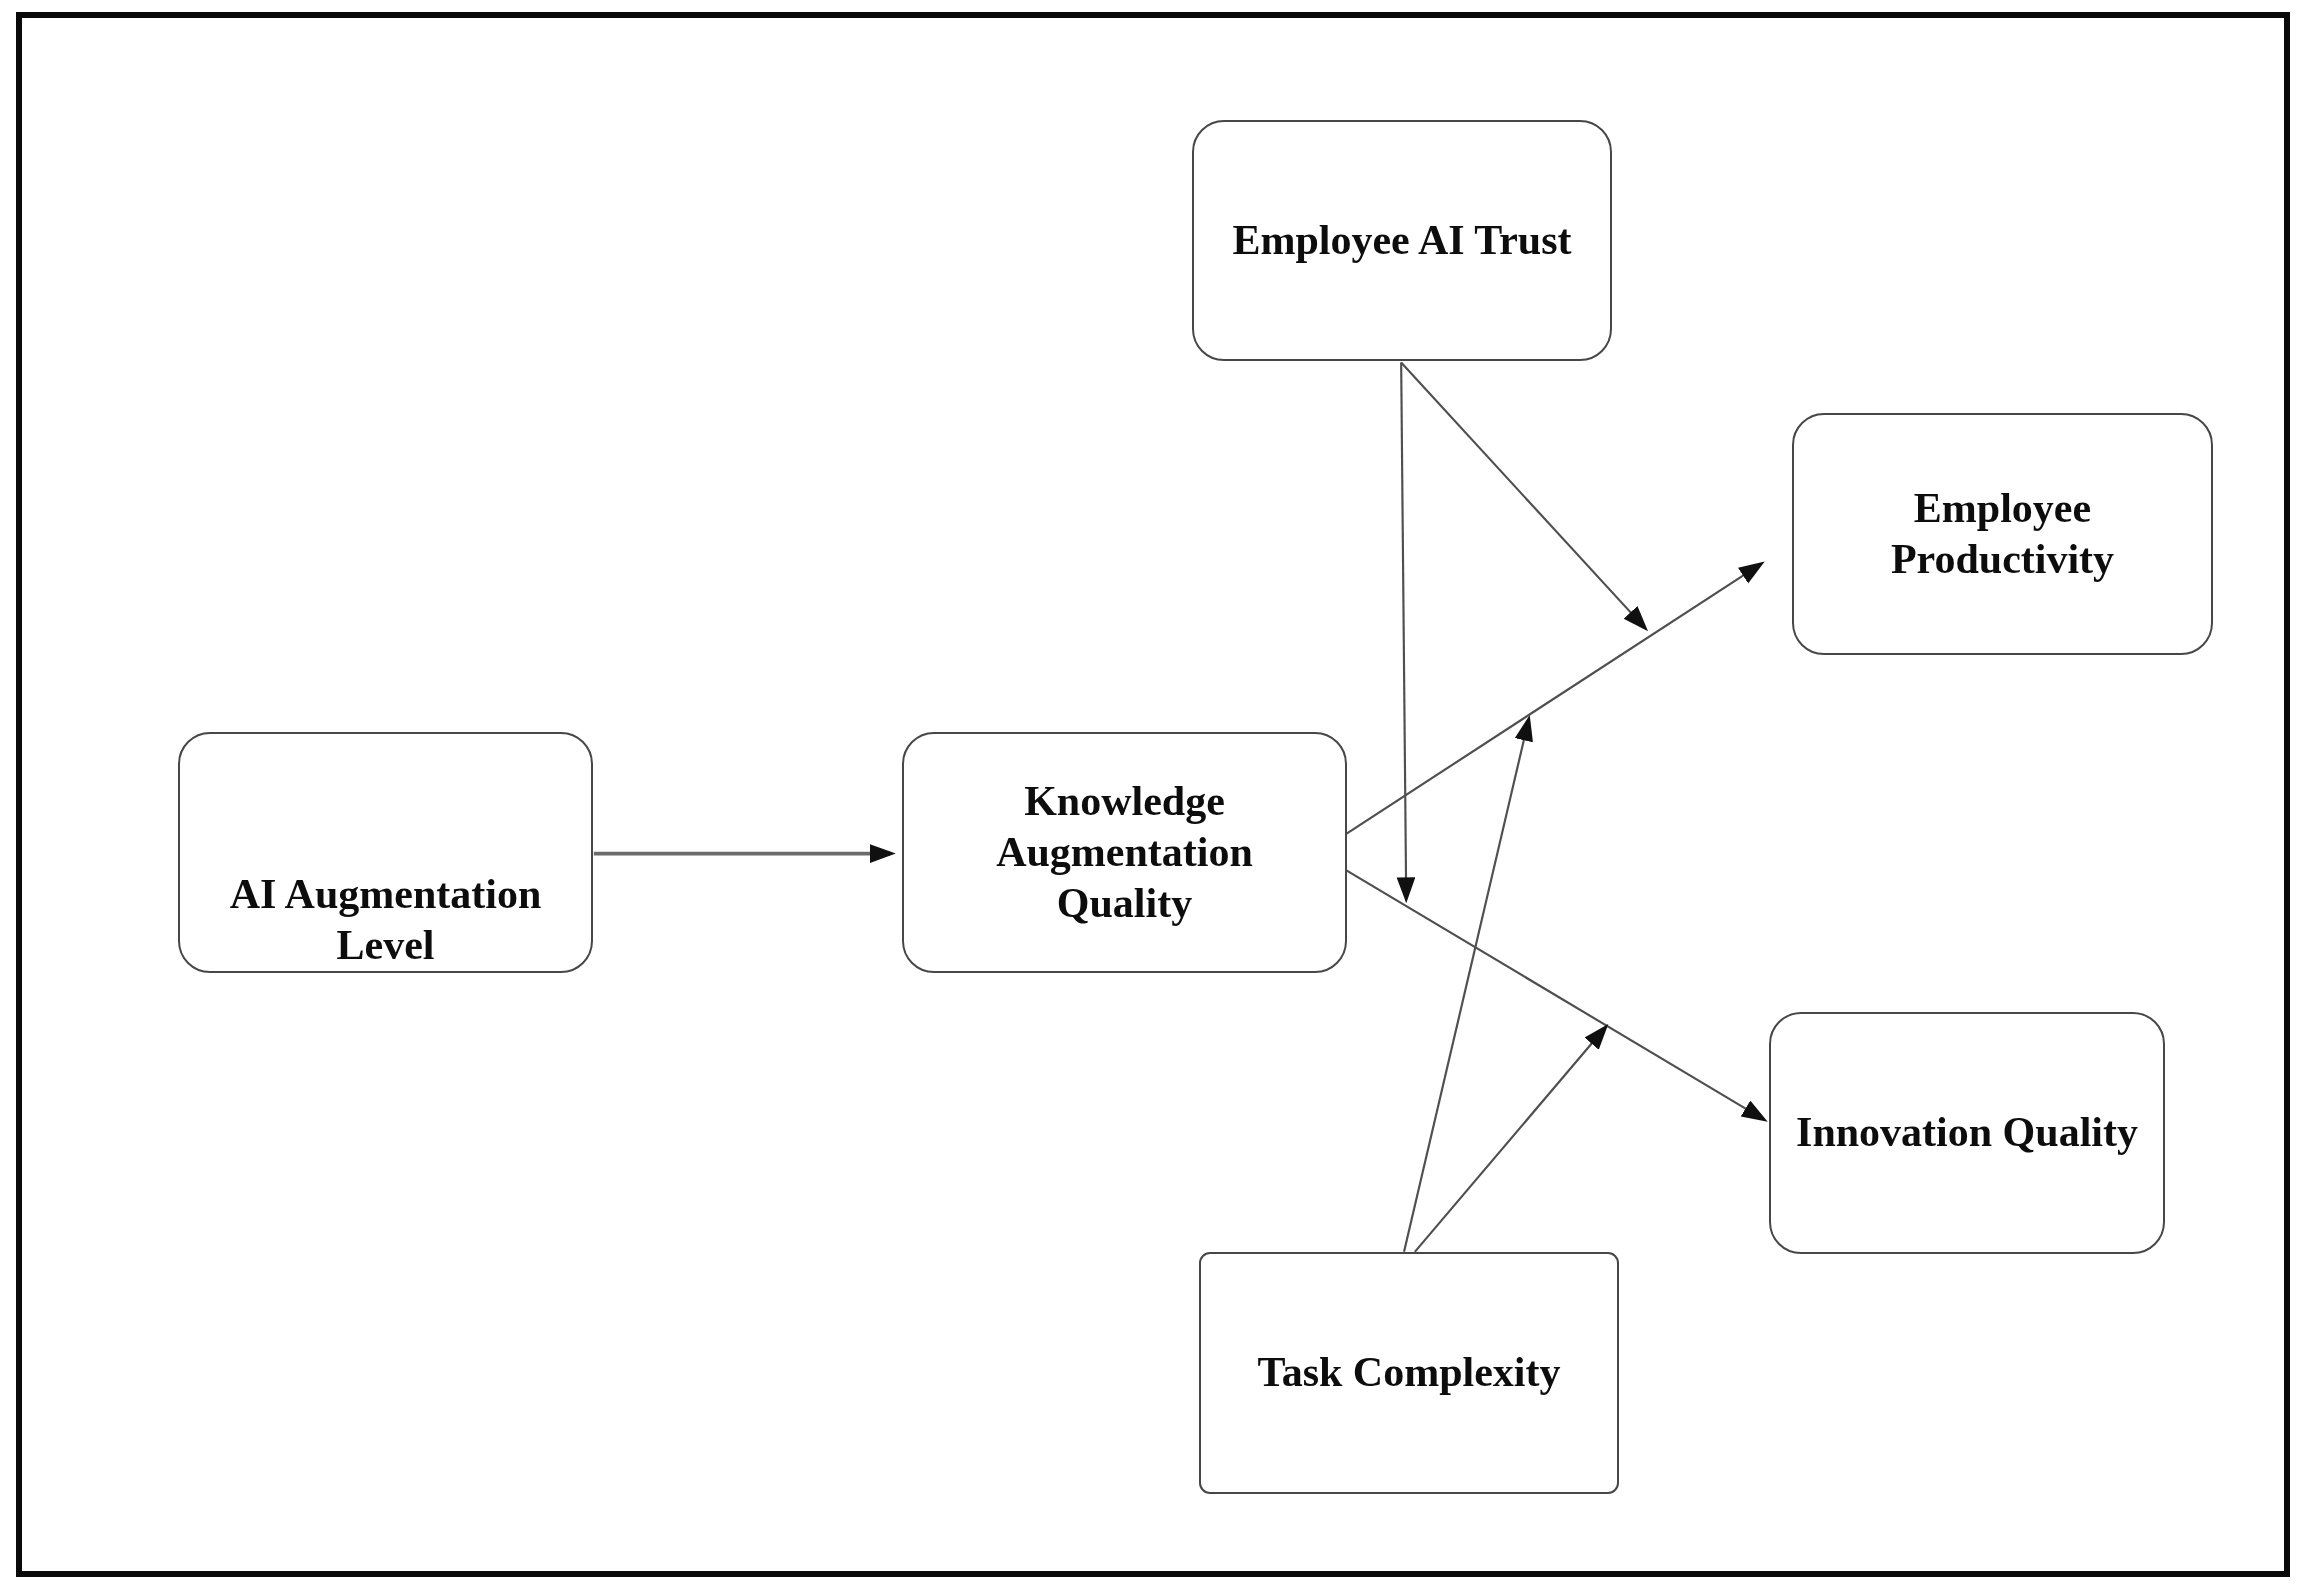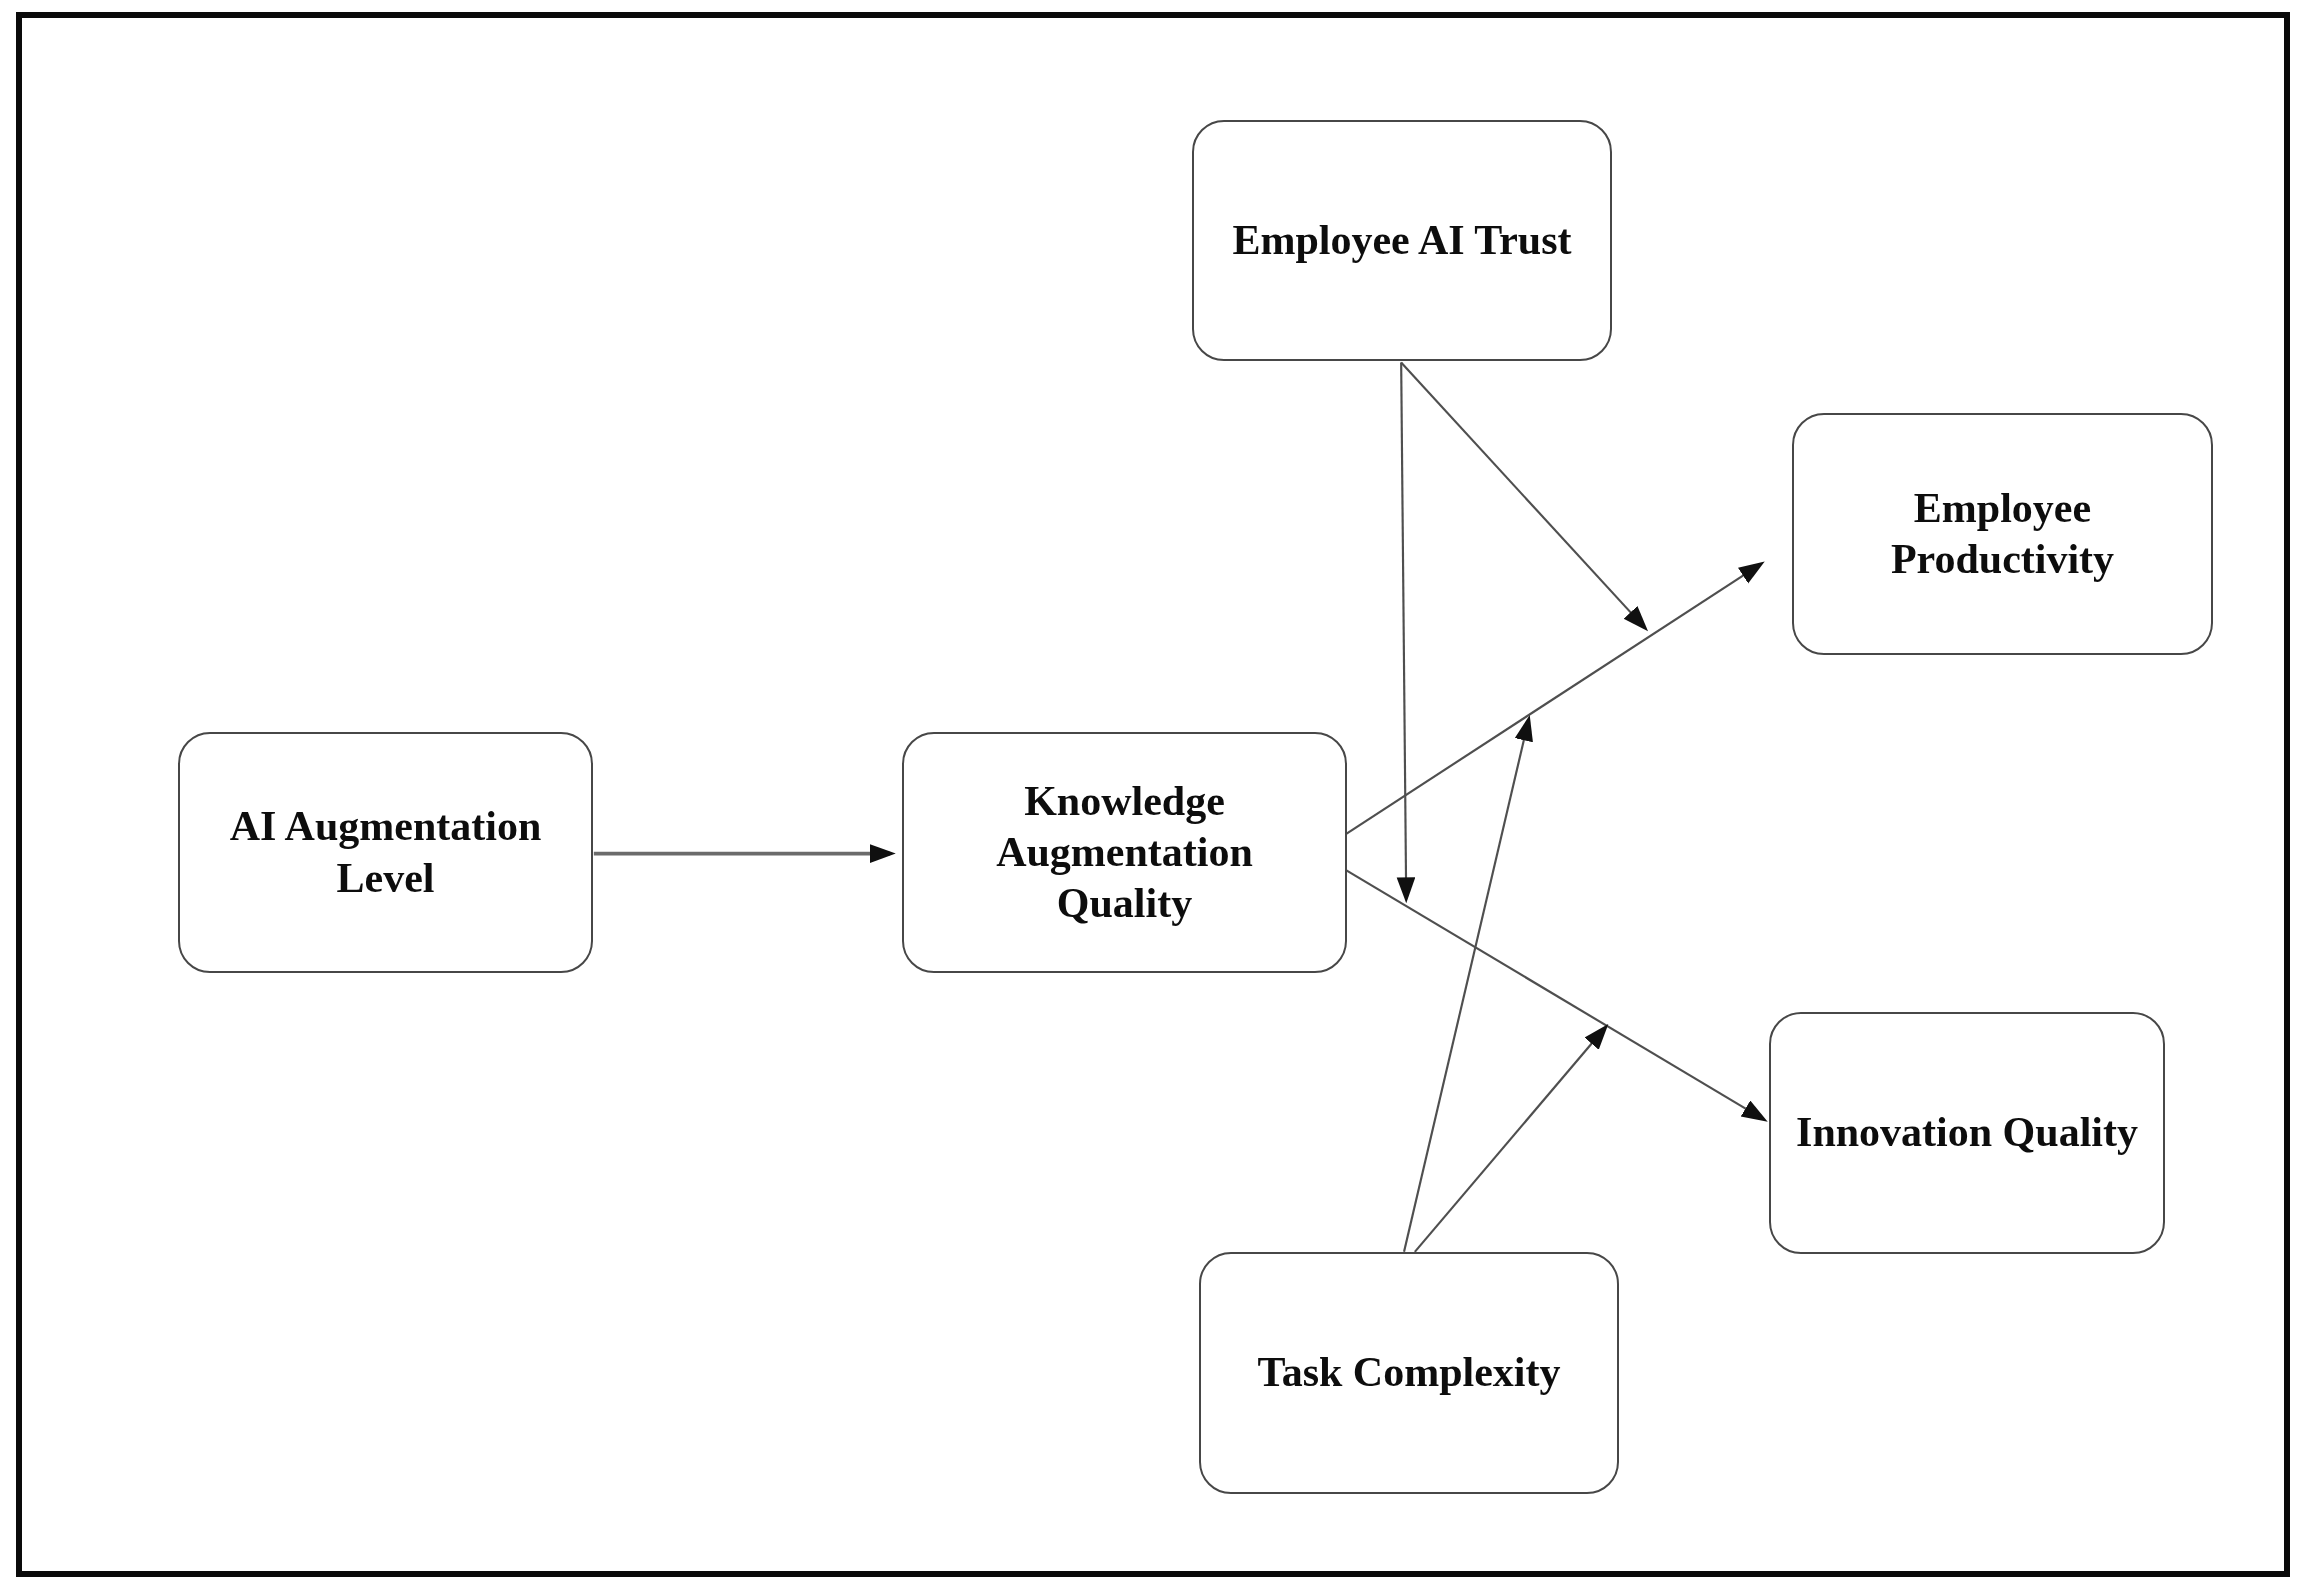--- a/index.html
+++ b/index.html
@@ -18,24 +18,24 @@
   .edges{ position:absolute; left:0; top:0; width:2307px; height:1590px; }
   .edges line{ stroke:var(--line); stroke-width:3; }
   .edges line.strong{ stroke:var(--line-strong); stroke-width:5; }
   .edges .arrowhead{ color:var(--arrow); }
   .node{
     position:absolute; box-sizing:border-box;
     background:var(--box-fill); border:2.9px solid var(--box-border); border-radius:32px;
     display:flex; align-items:center; justify-content:center; text-align:center;
     color:var(--text); font-weight:bold; font-size:42px; line-height:1.22;
   }
-  .n-aal{ left:178px;  top:732px; width:415px; height:241px; padding:0 43px; }
+  .n-aal{ left:178px;  top:732px; width:415px; height:241px; padding:0 43px;align-items:flex-end; }
   .n-kaq{ left:902px; top:732px; width:445px; height:241px; padding:0 66px; }
   .n-eat{ left:1192px; top:120px;  width:420px; height:241px; padding:0 21.6px; }
-  .n-tc { left:1199px; top:1252px; width:420px; height:242px; padding:0 21.6px; }
+  .n-tc { left:1199px; top:1252px; width:420px; height:242px; padding:0 21.6px;border-radius:11px; }
   .n-ep { left:1769px; top:413px;  width:421px; height:242px; padding:0 68px;margin-left:23px; }
   .n-iq { left:1769px; top:1012px; width:396px; height:242px; padding:0 21.6px;text-align:center; }
 </style>
 </head>
 <body>
 
 <div class="canvas">
 
   <svg class="edges" viewBox="0 0 3209 2211">
     <defs>

